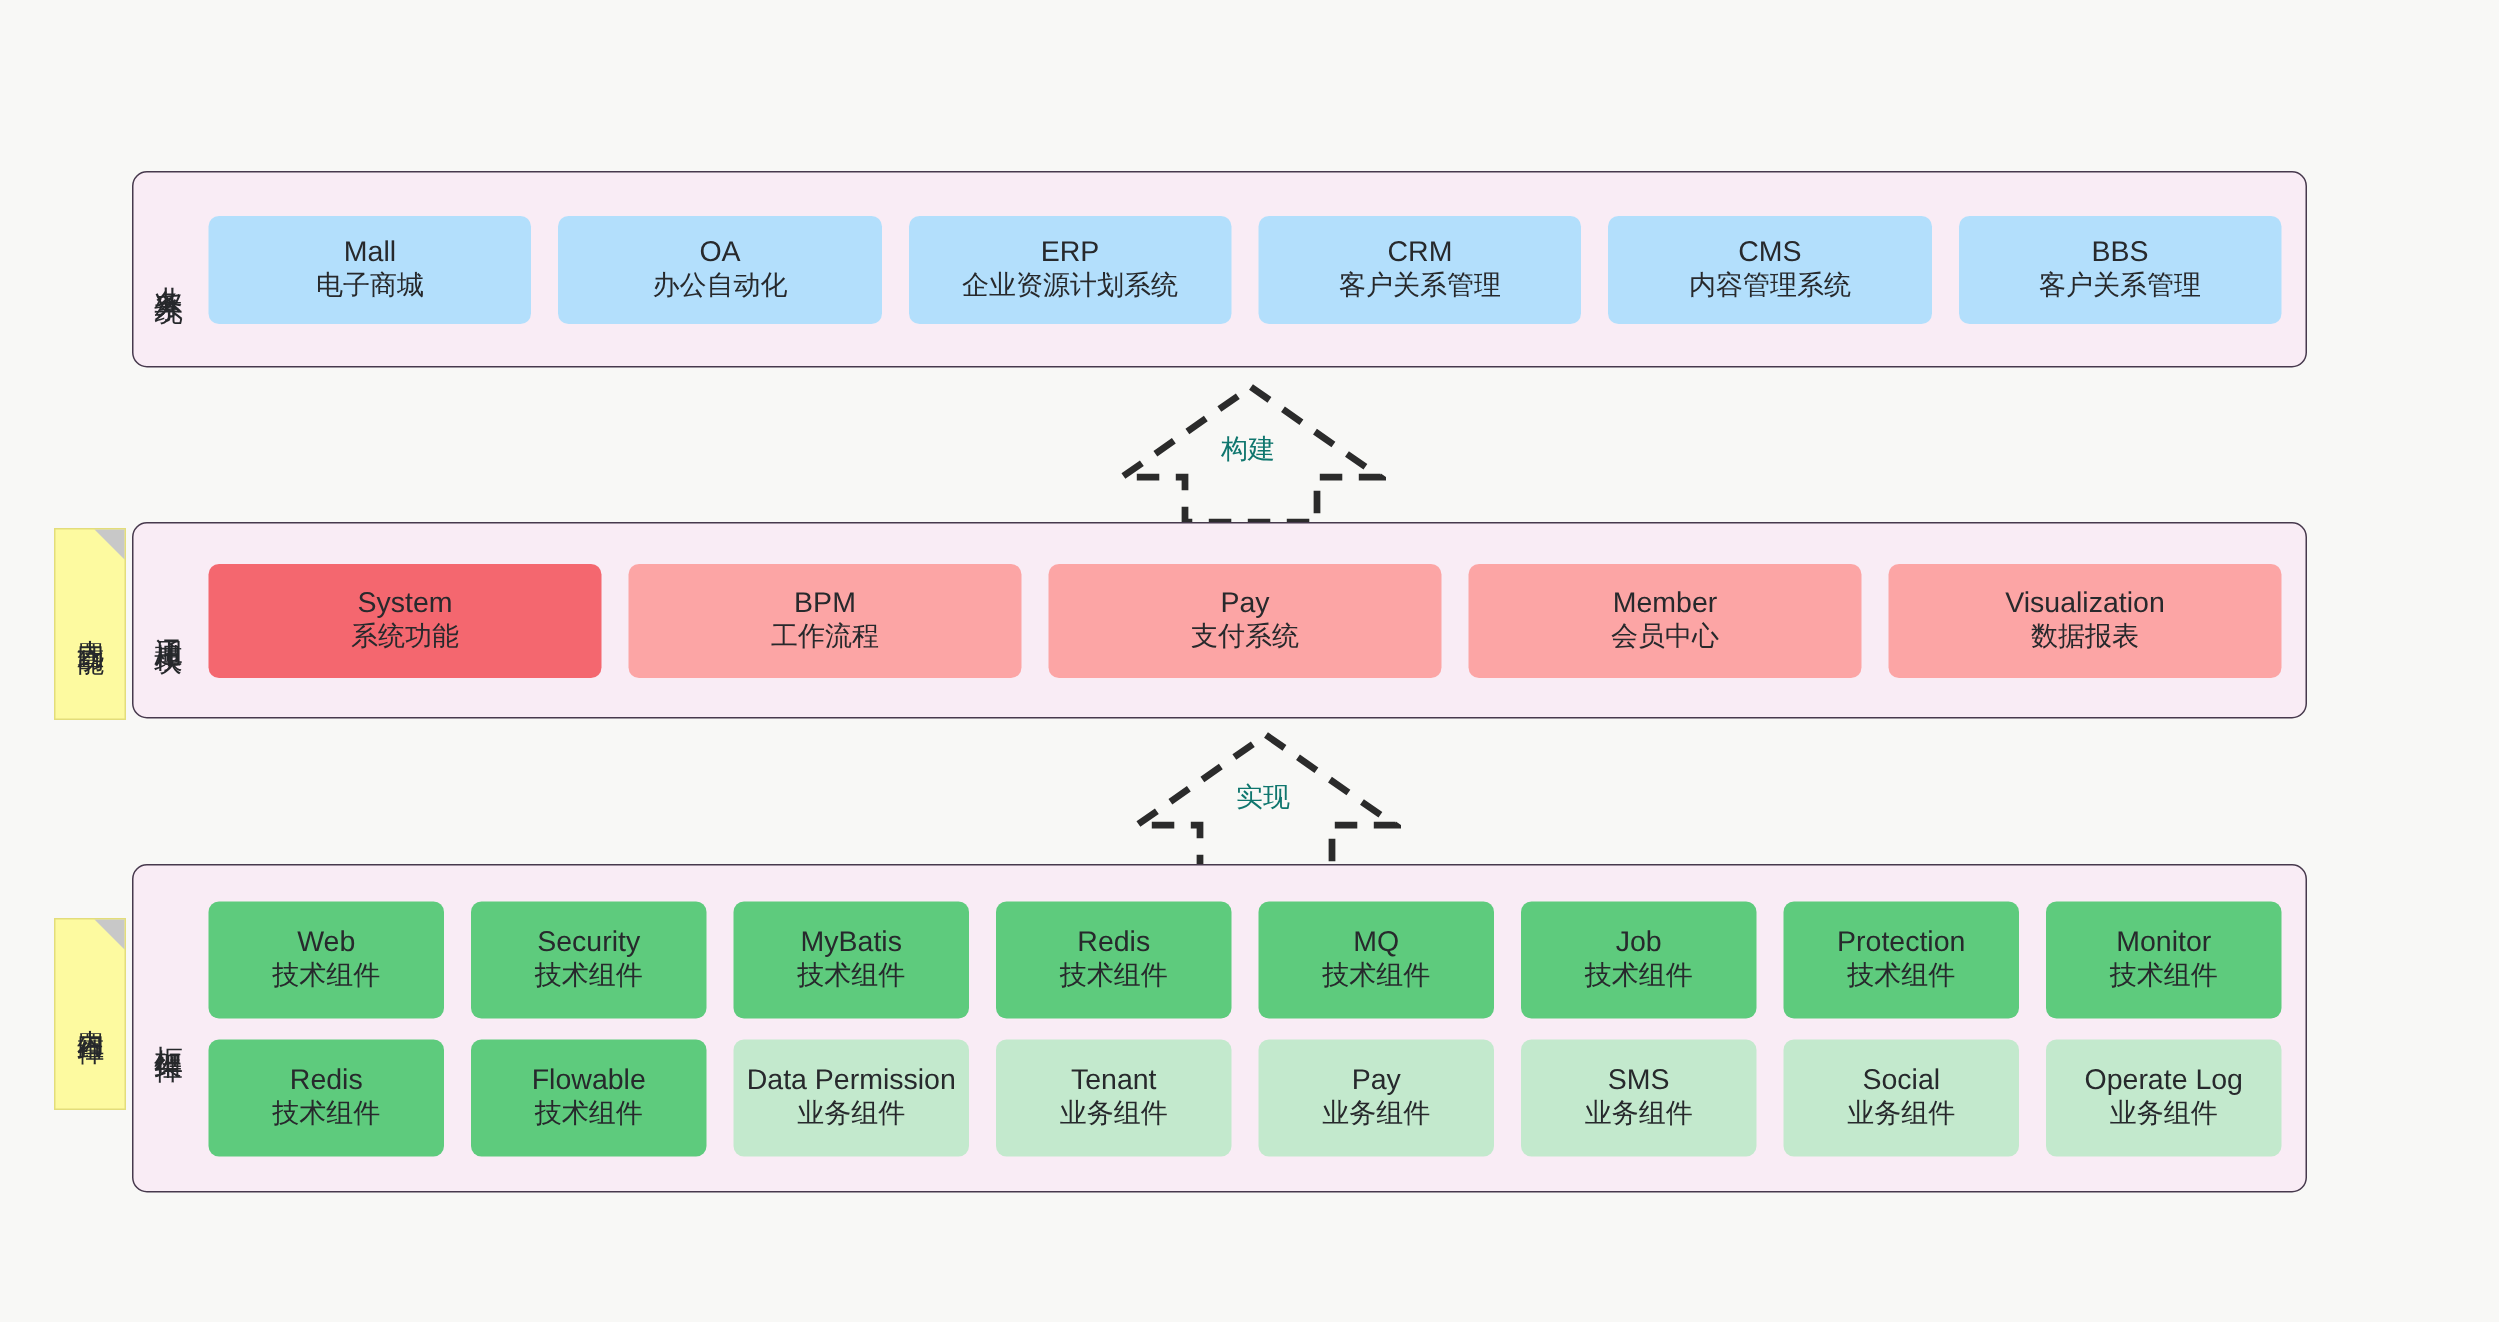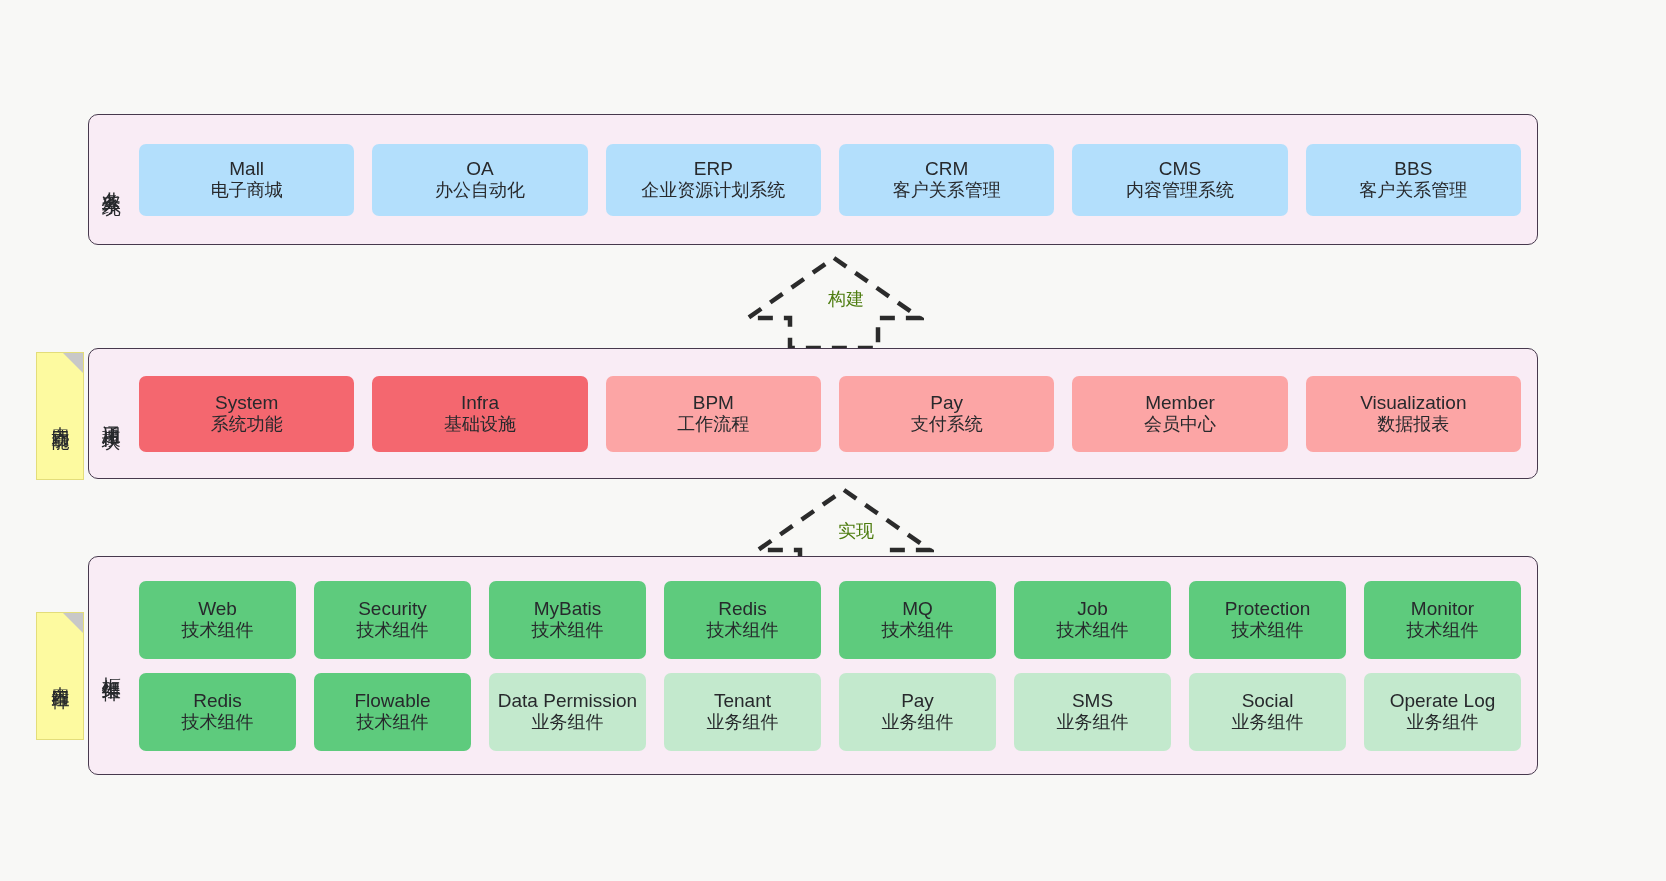--- a/index.html
+++ b/index.html
@@ -84,21 +84,21 @@
   .c-green-light { background: #c3e9cd; }
 
   
   #layer-business  { left: 88px;  top: 114px; width: 1450px; height: 131px; }
   #layer-business .layer-body { height: 100%; }
   #layer-business .box { height: 72px; }
 
   #layer-common    { left: 88px;  top: 348px; width: 1450px; height: 131px; align-items: center; }
   #layer-common .box { height: 76px; }
 
-  #layer-framework { left: 88px;  top: 556px; width: 1450px; height: 219px; }
+  #layer-framework { left: 88px;  top: 576px; width: 1450px; height: 219px; }
   #layer-framework .box { height: 78px; }
   #layer-framework .layer-body { gap: 14px; padding-right: 16px; }
 
   
   .note {
     position: absolute;
     width: 48px;
     background: #fdfaa0;
     border: 1px solid #e3dd7a;
     display: flex;
@@ -127,23 +127,23 @@
   #note-components { left: 36px; top: 612px; height: 128px; }
 
   
   .arrow {
     position: absolute;
     pointer-events: none;
   }
   .arrow-label {
     position: absolute;
     font-size: 18px;
-    color: #4d7c0f;
+    color: #0f766e;
     white-space: nowrap;
-    text-align: right;
+    text-align: center;
   }
 
   #arrow-build  { left: 744px; top: 252px; width: 180px; height: 98px; }
   #lbl-build    { left: 800px; top: 287px; width: 64px; }
 
   #arrow-impl   { left: 754px; top: 484px; width: 180px; height: 98px; }
   #lbl-impl     { left: 810px; top: 519px; width: 64px; }
 </style>
 </head>
 <body>
@@ -188,24 +188,20 @@
   <div class="arrow-label" id="lbl-build">构建</div>
 
   <div class="layer" id="layer-common">
     <div class="layer-title">通用模块</div>
     <div class="layer-body">
       <div class="row">
         <div class="box c-red">
           <span class="b-name">System</span>
           <span class="b-sub">系统功能</span>
         </div>
-        <div class="box c-red">
-          <span class="b-name">Infra</span>
-          <span class="b-sub">基础设施</span>
-        </div>
         <div class="box c-pink">
           <span class="b-name">BPM</span>
           <span class="b-sub">工作流程</span>
         </div>
         <div class="box c-pink">
           <span class="b-name">Pay</span>
           <span class="b-sub">支付系统</span>
         </div>
         <div class="box c-pink">
           <span class="b-name">Member</span>

